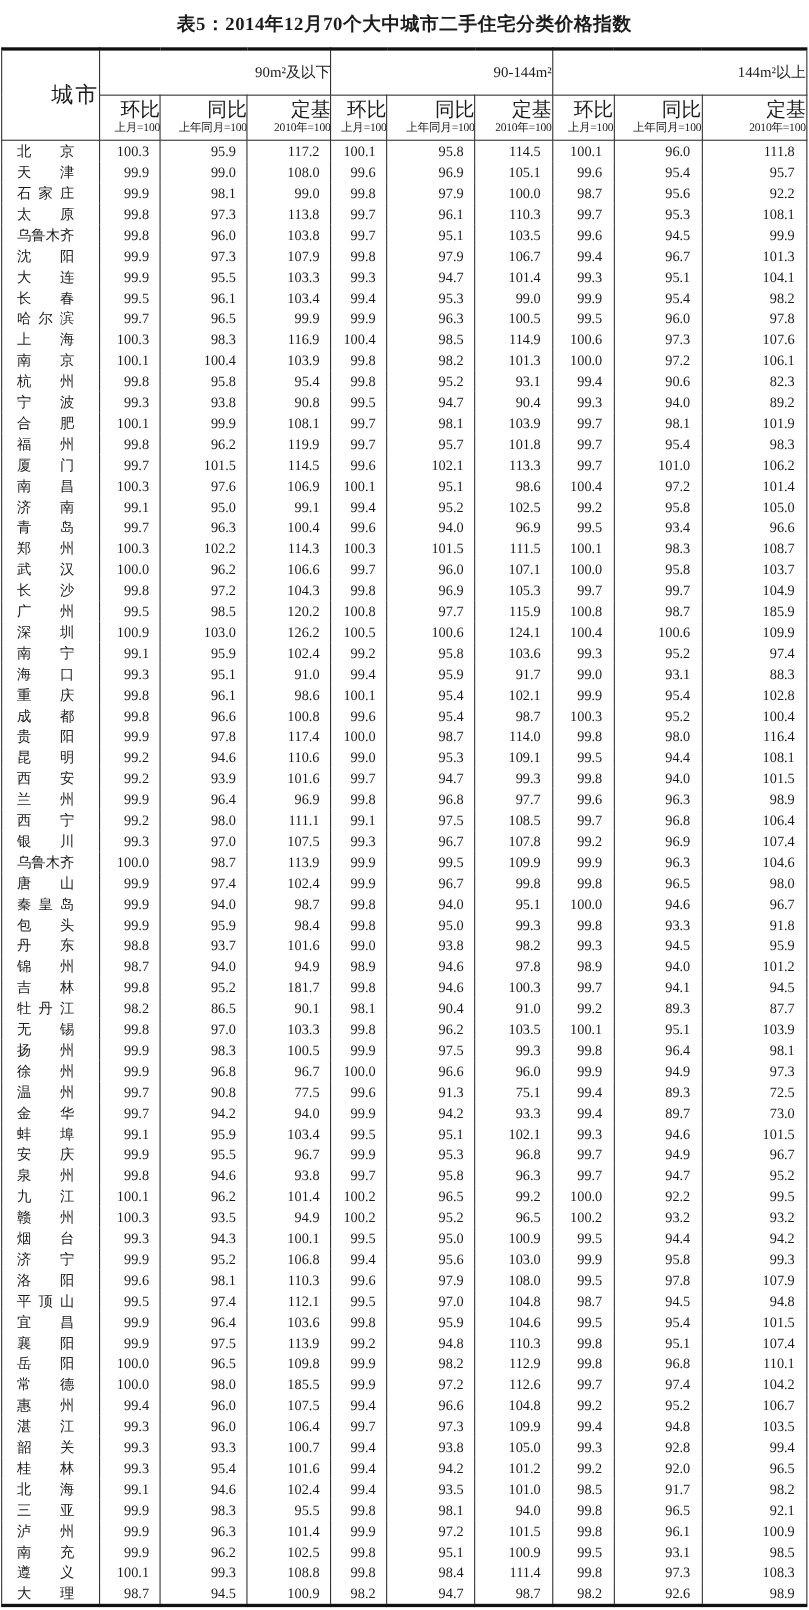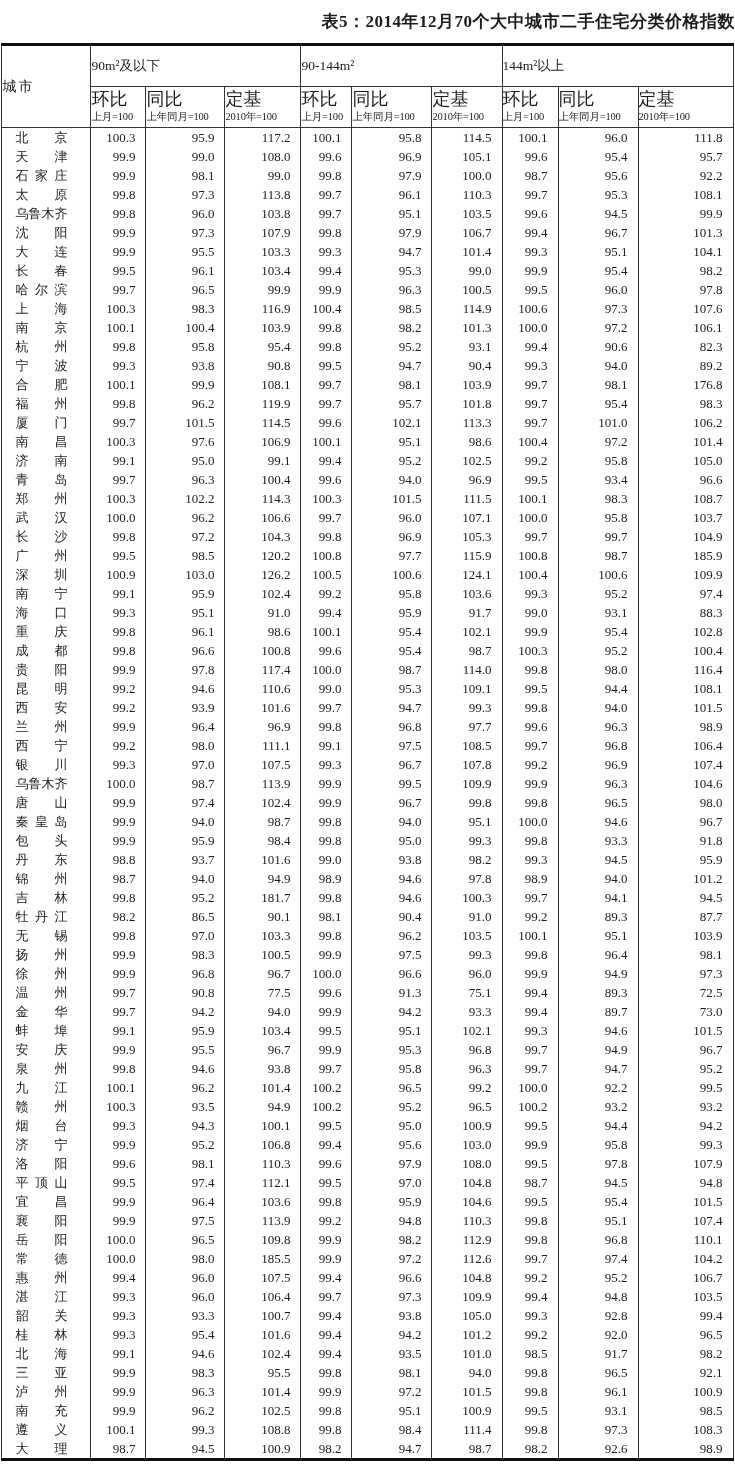--- a/index.html
+++ b/index.html
@@ -3,44 +3,44 @@
 <meta charset="utf-8">
 <style>
   html,body { margin:0; padding:0; background:#ffffff; }
   body {
     width:735px; height:1464px; overflow:hidden;
     font-family:"Liberation Serif","DejaVu Serif",serif;
     color:#1c1c1c;
     -webkit-font-smoothing:antialiased;
   }
   .title {
-    text-align:right;
+    text-align:center;
     font-size:17px;
     font-weight:bold;
     padding:10px 0 10px 0;
     letter-spacing:0.5px;
   }
   table.idx {
     border-collapse:collapse;
     table-layout:fixed;
     width:731px;
     margin:0 auto;
     border-left:1px solid #222;
     border-right:1px solid #222;
     border-top:3px solid #111;
     border-bottom:3px solid #111;
   }
   thead th {
     font-weight:normal;
     border:1px solid #333;
-    text-align:left;
+    text-align:right;
     vertical-align:middle;
     padding:0;
   }
-  th.city-head { font-size:14px; letter-spacing:2px; }
+  th.city-head { font-size:20px; letter-spacing:2px; }
   th.group-head { height:40px; font-size:13.5px; }
   th.sub-head { height:40px; }
   .metric { font-size:18px; line-height:19px; padding-top:2px; }
   .base   { font-size:10.5px; line-height:15px; padding-bottom:2px; white-space:nowrap; letter-spacing:-0.2px; }
   tbody td {
     border-left:1px solid #333;
     border-right:1px solid #333;
     border-top:none;
     border-bottom:none;
     height:19px;
@@ -311,21 +311,21 @@
           <div class="city-inner">合肥</div>
         </td>
         <td class="num">100.1</td>
         <td class="num">99.9</td>
         <td class="num">108.1</td>
         <td class="num">99.7</td>
         <td class="num">98.1</td>
         <td class="num">103.9</td>
         <td class="num">99.7</td>
         <td class="num">98.1</td>
-        <td class="num">176.8</td>
+        <td class="num">101.9</td>
       </tr>
       <tr>
         <td class="city">
           <div class="city-inner">福州</div>
         </td>
         <td class="num">99.8</td>
         <td class="num">96.2</td>
         <td class="num">119.9</td>
         <td class="num">99.7</td>
         <td class="num">95.7</td>

